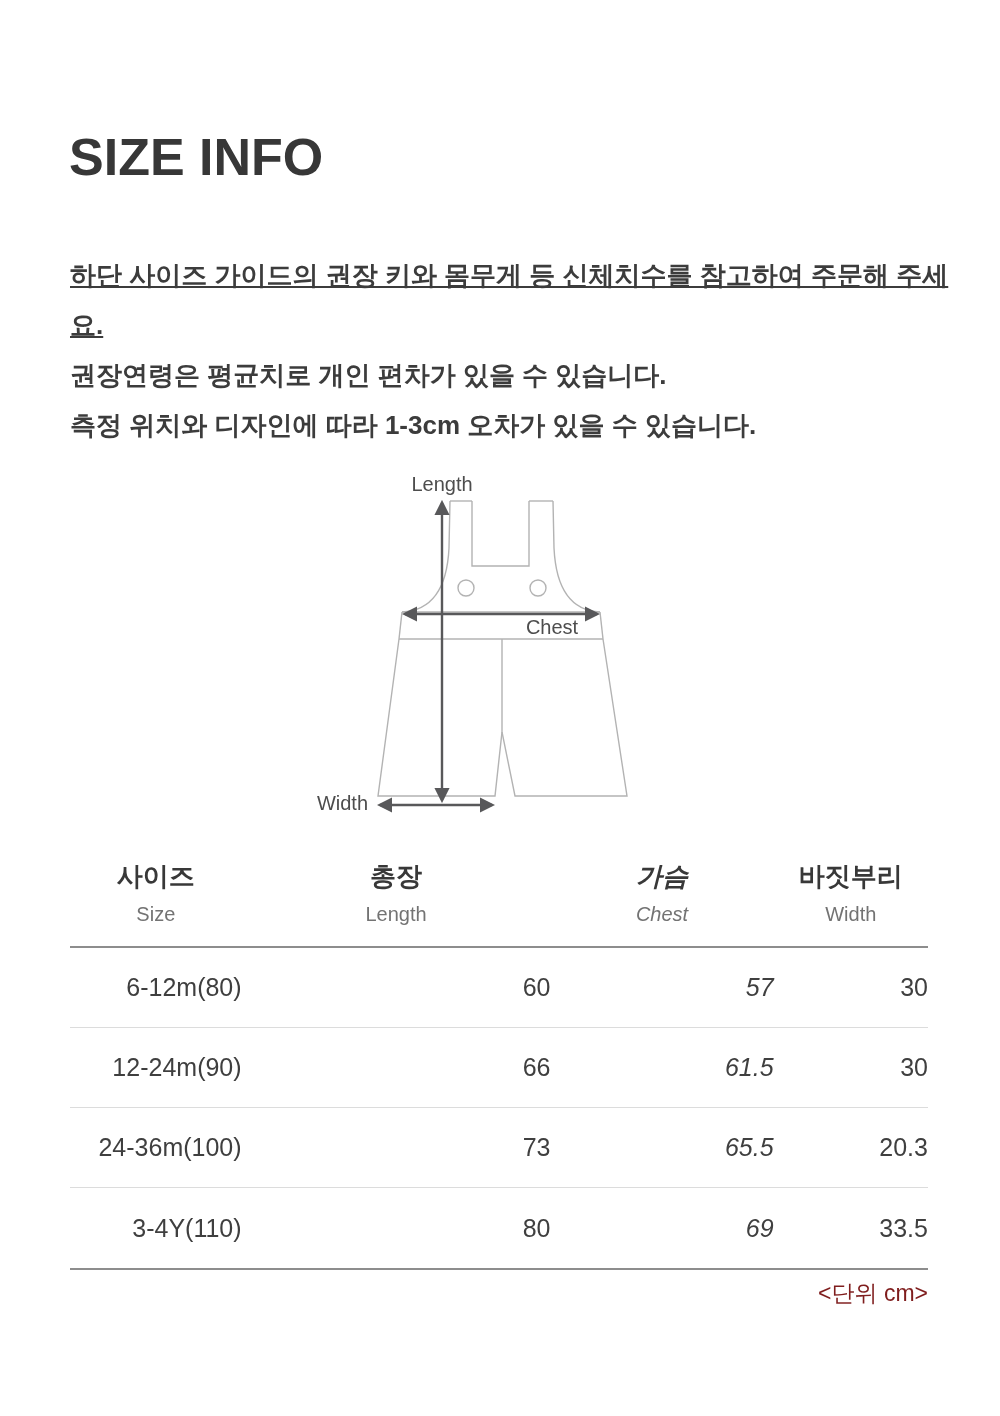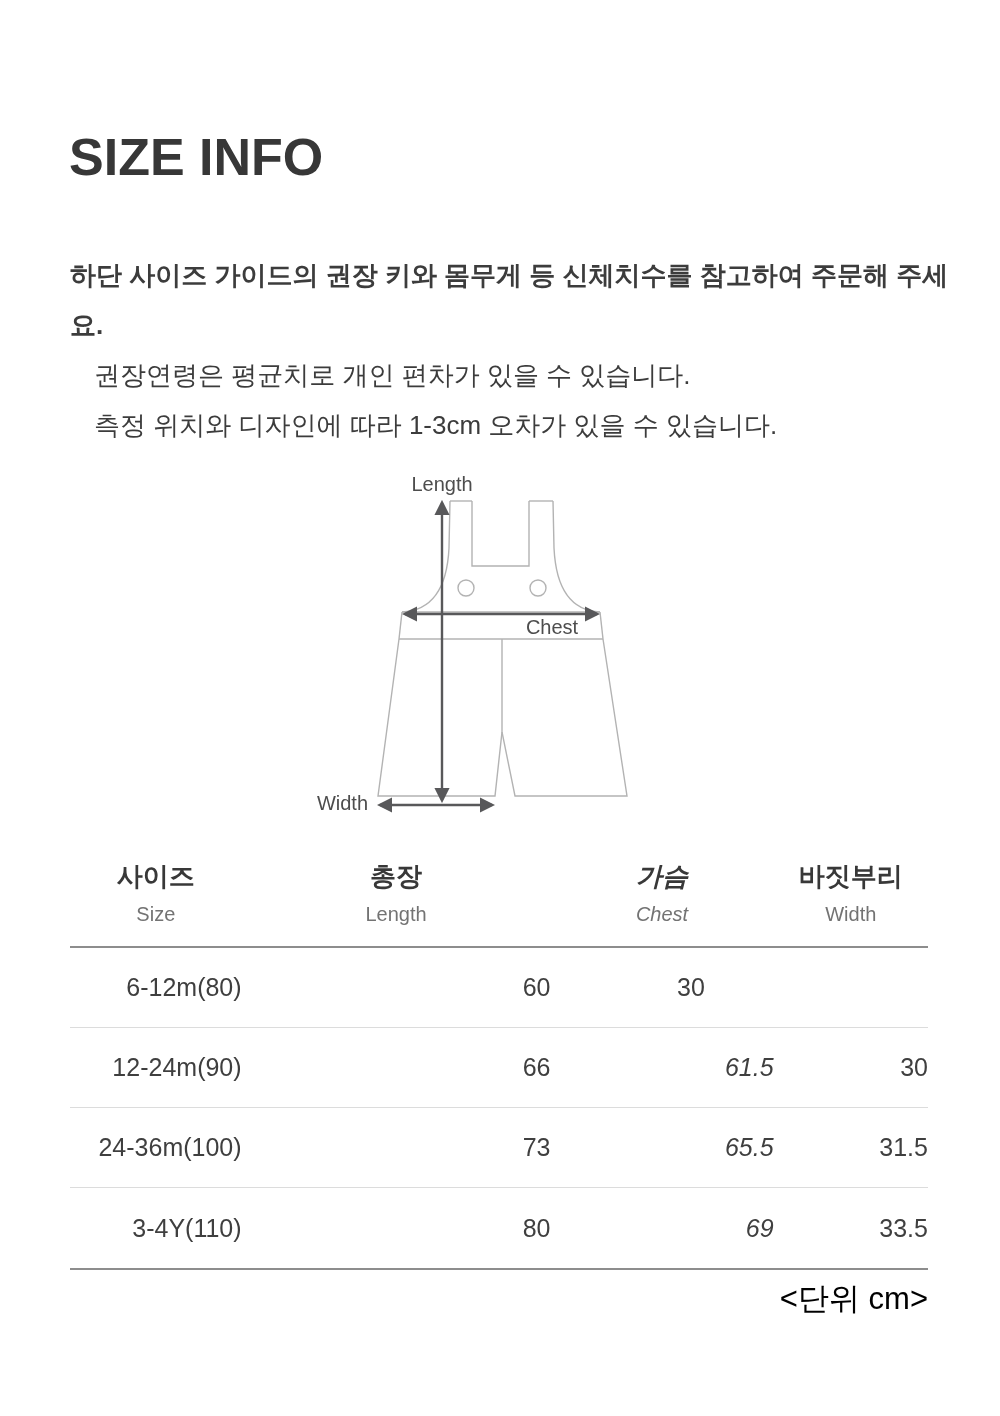--- a/index.html
+++ b/index.html
@@ -24,22 +24,22 @@
   }
   .intro {
     position: absolute;
     left: 70px;
     top: 250px;
     width: 900px;
     font-size: 26px;
     line-height: 50px;
     color: #3c3c3c;
   }
-  .intro .line-bold { font-weight: 700; }
-  .intro .line { font-weight: 400; margin-left: 24px; }
+  .intro .line-bold { font-weight: 700; text-decoration: underline; }
+  .intro .line { font-weight: 700; }
 
   .diagram {
     position: absolute;
     left: 280px;
     top: 460px;
     width: 440px;
     height: 360px;
   }
   .diagram svg { display: block; width: 440px; height: 360px; }
   .dim-label {
@@ -90,22 +90,22 @@
   .c1 { width: 20%; }
   .c2 { width: 36%; }
   .c3 { width: 26%; font-style: italic; }
   .c4 { width: 18%; }
   .unit-note {
     position: absolute;
     left: 70px;
     top: 1278px;
     width: 858px;
     text-align: right;
-    font-size: 31px;
-    color: #000000;
+    font-size: 23px;
+    color: #7f1d1d;
   }
 </style>
 </head>
 <body>
 
 <h1 class="page-title">SIZE INFO</h1>
 
 <div class="intro">
   <div class="line-bold">하단 사이즈 가이드의 권장 키와 몸무게 등 신체치수를 참고하여 주문해 주세요.</div>
   <div class="line">권장연령은 평균치로 개인 편차가 있을 수 있습니다.</div>
@@ -169,33 +169,34 @@
   <div class="hcell c4">
     <div class="ko">바짓부리</div>
     <div class="en">Width</div>
   </div>
 </div>
 
 <div class="size-table">
   <div class="trow">
     <div class="c1">6-12m(80)</div>
     <div class="c2">60</div>
+    <div class="c3">57</div>
     <div class="c4">30</div>
   </div>
   <div class="trow">
     <div class="c1">12-24m(90)</div>
     <div class="c2">66</div>
     <div class="c3">61.5</div>
     <div class="c4">30</div>
   </div>
   <div class="trow">
     <div class="c1">24-36m(100)</div>
     <div class="c2">73</div>
     <div class="c3">65.5</div>
-    <div class="c4">31.5</div>
+    <div class="c4">20.3</div>
   </div>
   <div class="trow">
     <div class="c1">3-4Y(110)</div>
     <div class="c2">80</div>
     <div class="c3">69</div>
     <div class="c4">33.5</div>
   </div>
 </div>
 
 <div class="unit-note">&lt;단위 cm&gt;</div>

